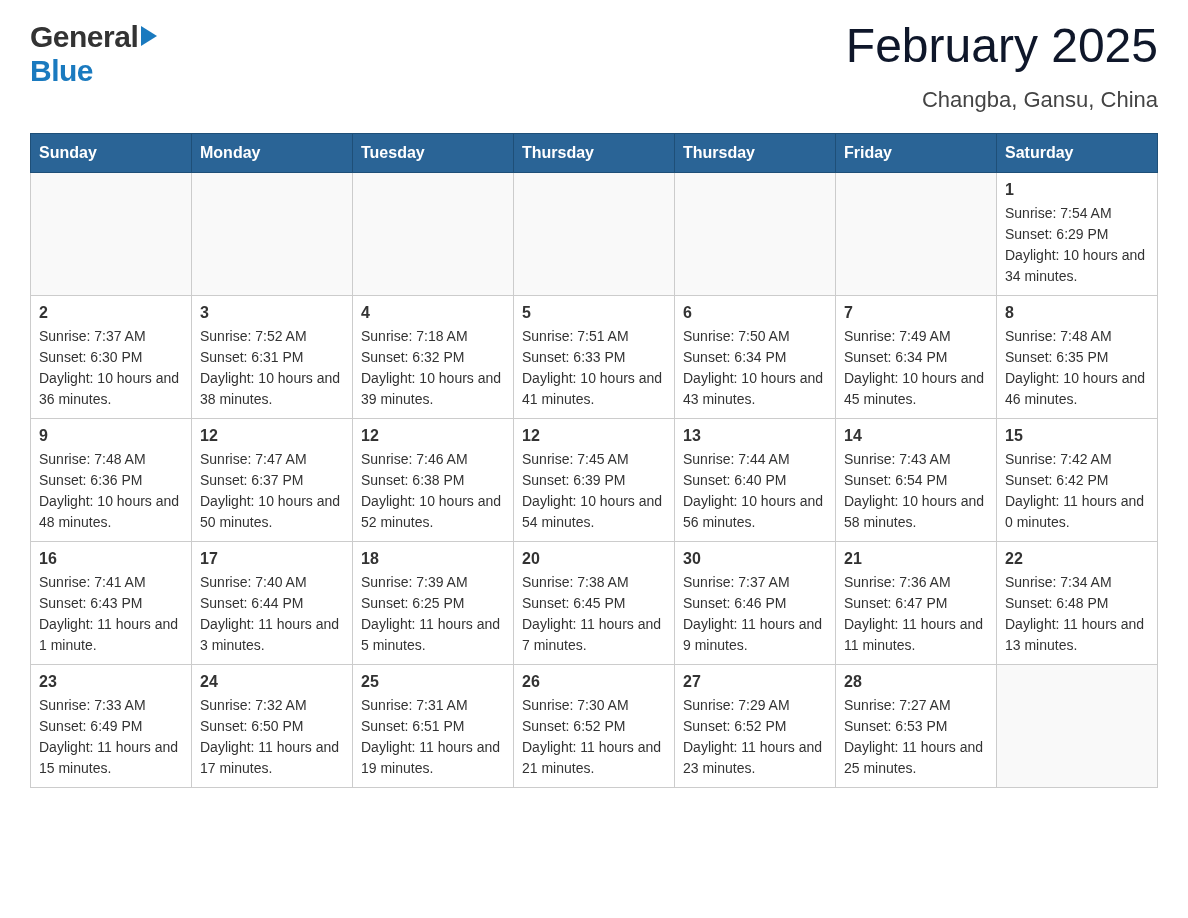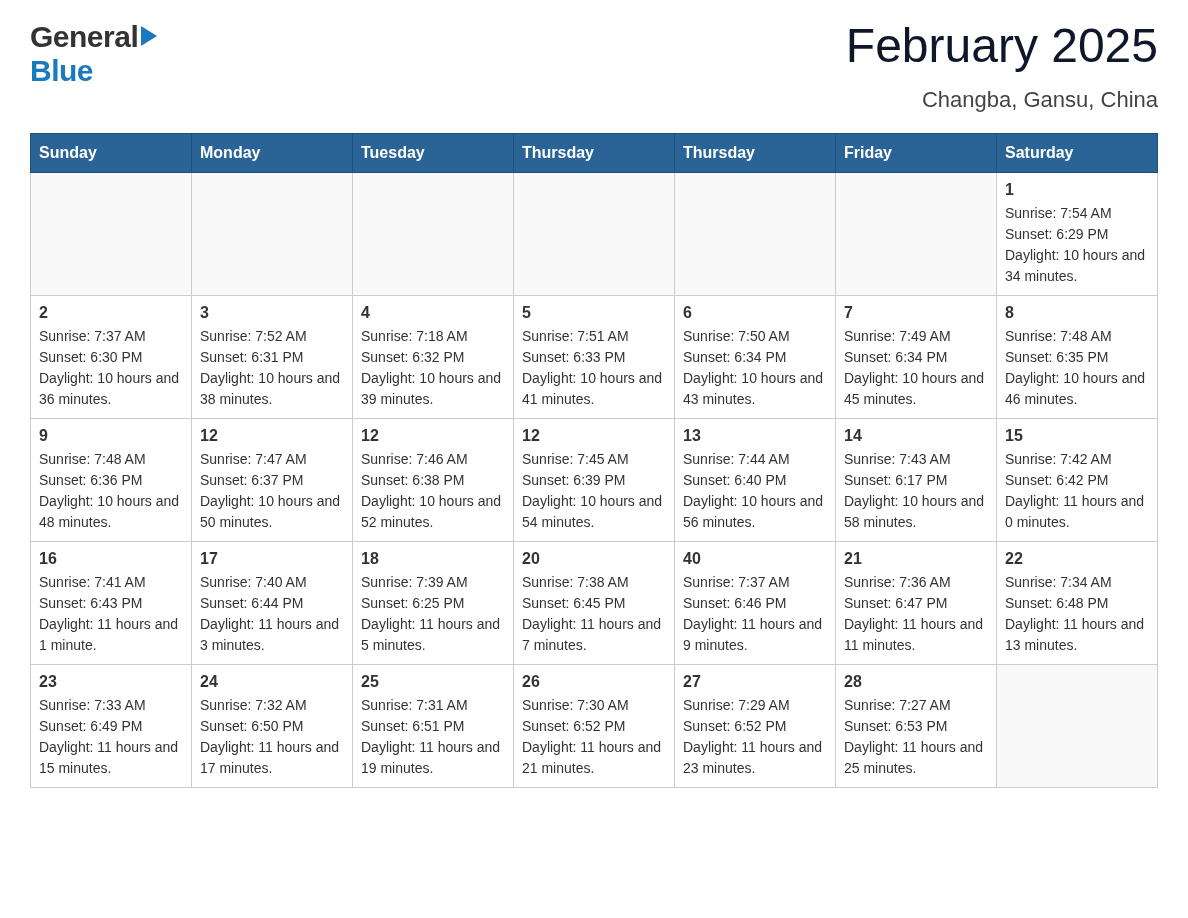--- a/index.html
+++ b/index.html
@@ -215,21 +215,21 @@
         </td>
         <td>
           <span class="day-number">13</span>
           <div class="day-info">Sunrise: 7:44 AM
 Sunset: 6:40 PM
 Daylight: 10 hours and 56 minutes.</div>
         </td>
         <td>
           <span class="day-number">14</span>
           <div class="day-info">Sunrise: 7:43 AM
-Sunset: 6:17 PM
+Sunset: 6:54 PM
 Daylight: 10 hours and 58 minutes.</div>
         </td>
         <td>
           <span class="day-number">15</span>
           <div class="day-info">Sunrise: 7:42 AM
 Sunset: 6:42 PM
 Daylight: 11 hours and 0 minutes.</div>
         </td>
       </tr>
       <tr>
@@ -251,21 +251,21 @@
 Sunset: 6:25 PM
 Daylight: 11 hours and 5 minutes.</div>
         </td>
         <td>
           <span class="day-number">20</span>
           <div class="day-info">Sunrise: 7:38 AM
 Sunset: 6:45 PM
 Daylight: 11 hours and 7 minutes.</div>
         </td>
         <td>
-          <span class="day-number">40</span>
+          <span class="day-number">30</span>
           <div class="day-info">Sunrise: 7:37 AM
 Sunset: 6:46 PM
 Daylight: 11 hours and 9 minutes.</div>
         </td>
         <td>
           <span class="day-number">21</span>
           <div class="day-info">Sunrise: 7:36 AM
 Sunset: 6:47 PM
 Daylight: 11 hours and 11 minutes.</div>
         </td>

